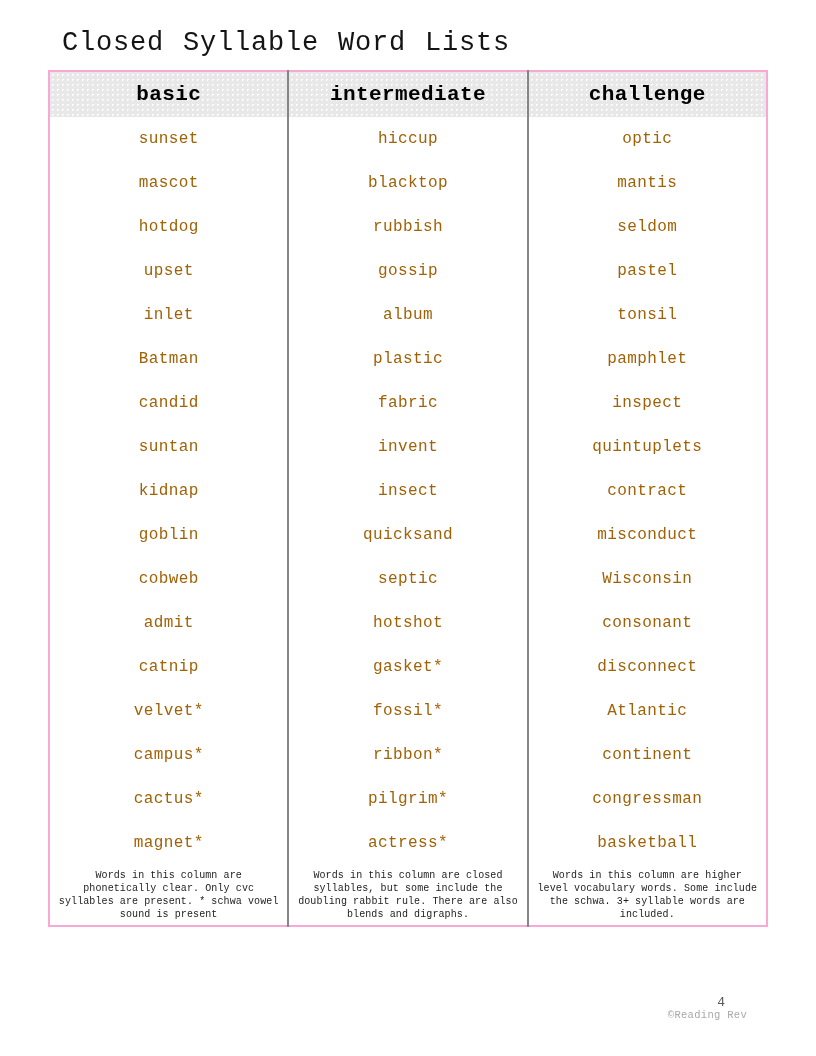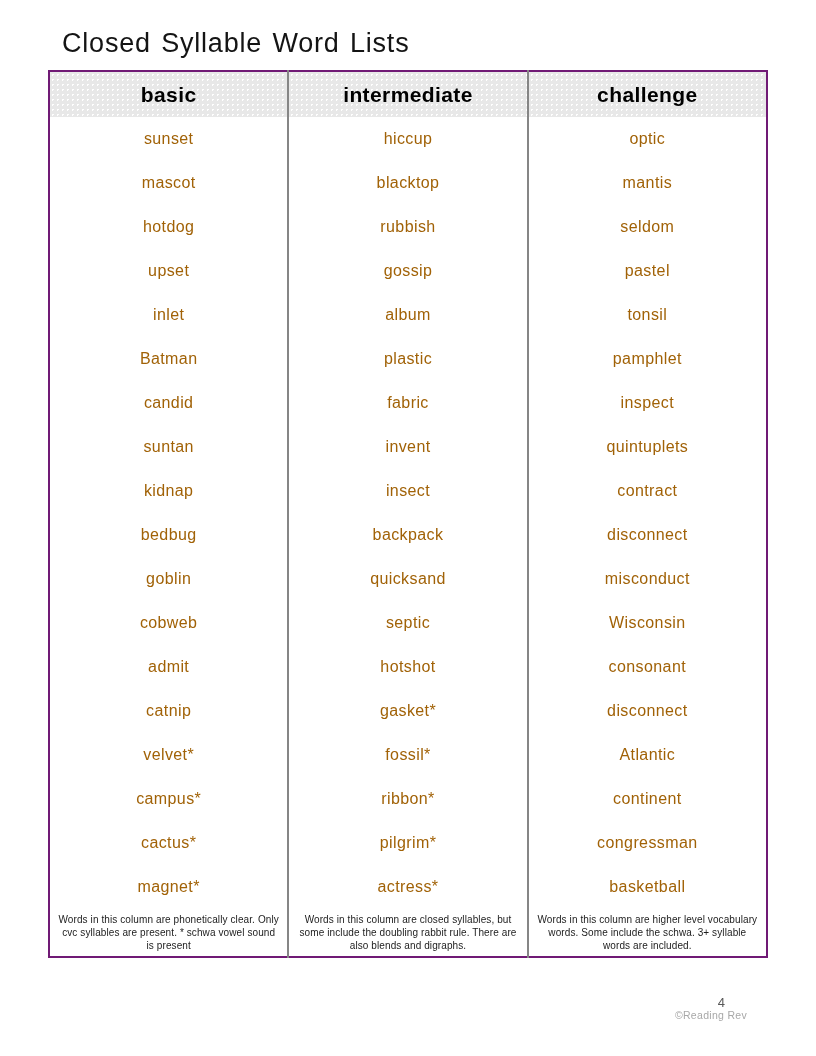--- a/index.html
+++ b/index.html
@@ -4,21 +4,21 @@
 <style>
   * { margin: 0; padding: 0; box-sizing: border-box; }
 
   html, body { background: #ffffff; }
 
   .page {
     position: relative;
     width: 793px;
     height: 1056px;
     background: #ffffff;
-    font-family: Liberation Sans, sans-serif;
+    font-family: Liberation Mono, monospace;
     overflow: hidden;
   }
 
   .page-title {
     position: absolute;
     left: 62px;
     top: 28px;
     font-size: 27px;
     font-weight: 400;
     letter-spacing: 0.8px;
@@ -33,21 +33,21 @@
     width: 720px;
     border-collapse: collapse;
     table-layout: fixed;
   }
 
   table.word-table, table.word-table tr, table.word-table td, table.word-table th {
     border: 0;
   }
 
   table.word-table {
-    border: 2px solid #701a75;
+    border: 2px solid #f9a8d4;
   }
 
   
   .word-table th + th,
   .word-table td + td {
     border-left: 2px solid #868686;
   }
 
   
   .word-table th,
@@ -170,25 +170,20 @@
           <td class="word-cell">suntan</td>
           <td class="word-cell">invent</td>
           <td class="word-cell">quintuplets</td>
         </tr>
         <tr>
           <td class="word-cell">kidnap</td>
           <td class="word-cell">insect</td>
           <td class="word-cell">contract</td>
         </tr>
         <tr>
-          <td class="word-cell">bedbug</td>
-          <td class="word-cell">backpack</td>
-          <td class="word-cell">disconnect</td>
-        </tr>
-        <tr>
           <td class="word-cell">goblin</td>
           <td class="word-cell">quicksand</td>
           <td class="word-cell">misconduct</td>
         </tr>
         <tr>
           <td class="word-cell">cobweb</td>
           <td class="word-cell">septic</td>
           <td class="word-cell">Wisconsin</td>
         </tr>
         <tr>

